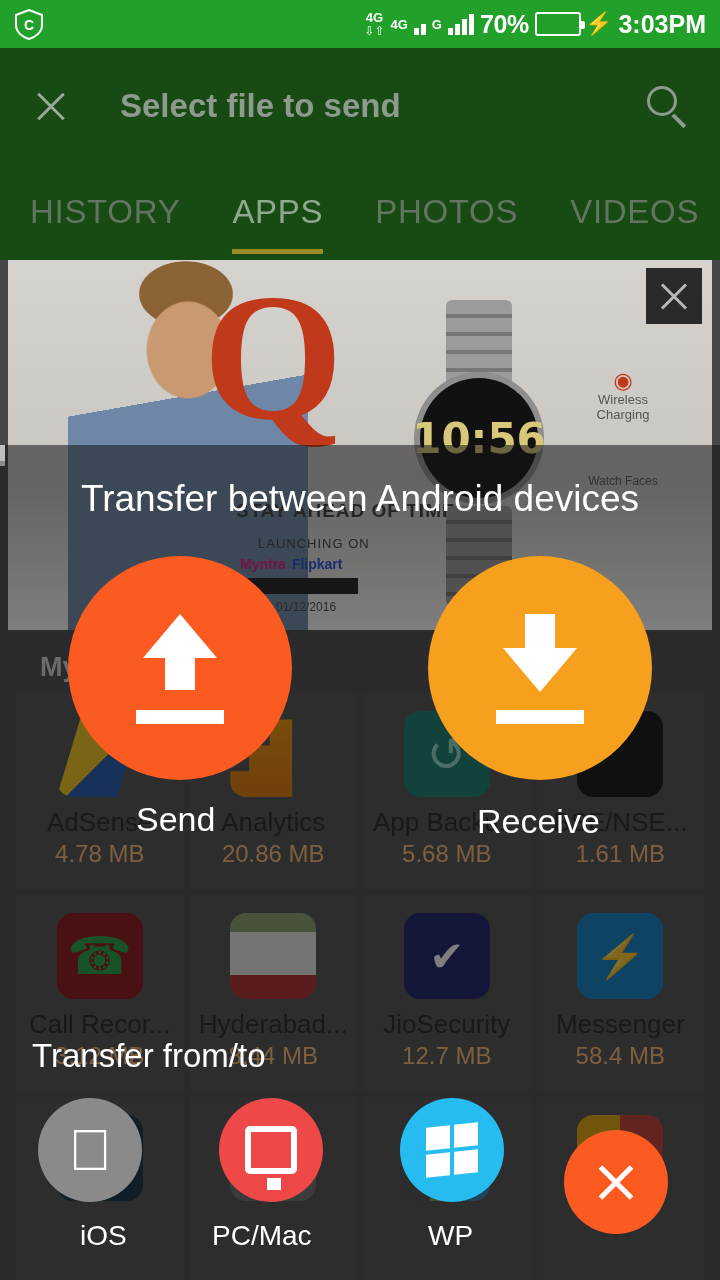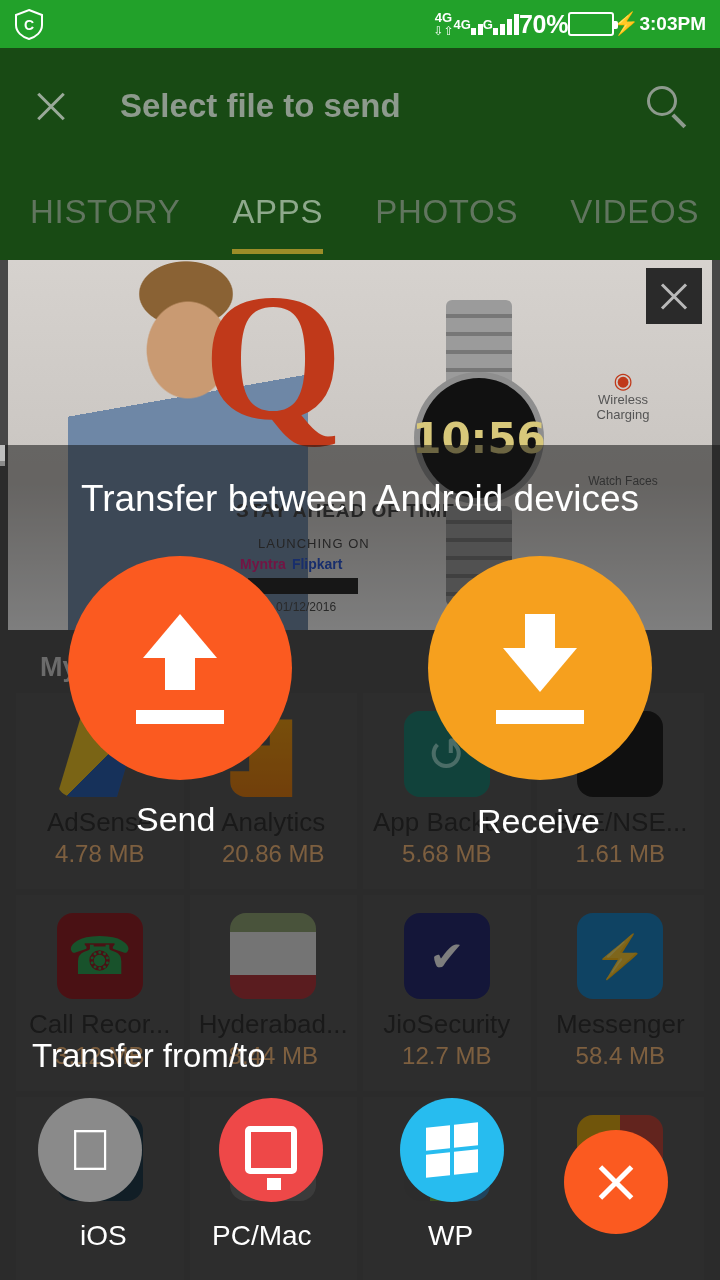--- a/index.html
+++ b/index.html
@@ -11,24 +11,24 @@
   }
   #screen { position: relative; width: 720px; height: 1280px; overflow: hidden; background:#444; }
 
   
   .statusbar {
     position: absolute; top: 0; left: 0; width: 720px; height: 48px;
     background: #22A12A; display: flex; align-items: center;
     padding: 0 14px; z-index: 60;
   }
   .sb-left { display: flex; align-items: center; }
-  .sb-right { margin-left: auto; display: flex; align-items: center; }
+  .sb-right { margin-left: auto; display: flex; align-items: center; gap: 6px; }
   .shield-ico { width: 30px; height: 32px; }
   .sb-text { color: #ffffff; font-size: 25px; font-weight: 600; letter-spacing: -0.3px; }
-  .sb-time { color:#fff; font-size:19px; font-weight:600; }
+  .sb-time { color:#fff; font-size:25px; font-weight:600; }
   .netlbl { color:#fff; font-size:13px; font-weight:700; line-height:1; }
   .net4g { display:flex; flex-direction:column; align-items:center; gap:1px; }
   .bars { display: flex; align-items: flex-end; gap: 2px; height: 22px; }
   .bars i { display:block; width: 5px; background: #ffffff; }
   .bars i.b1 { height: 7px; } .bars i.b2 { height: 11px; }
   .bars i.b3 { height: 16px; } .bars i.b4 { height: 21px; }
   .bars i.dim { background: rgba(255,255,255,0.45); }
   .battery { width: 46px; height: 24px; border: 2.5px solid #fff; border-radius: 3px; position: relative; padding:2px;}
   .battery::after { content:""; position:absolute; right:-6px; top:7px; width:4px; height:8px; background:#fff; border-radius:0 2px 2px 0;}
   .battery .fill { height: 100%; width: 70%; background: #fff; }

